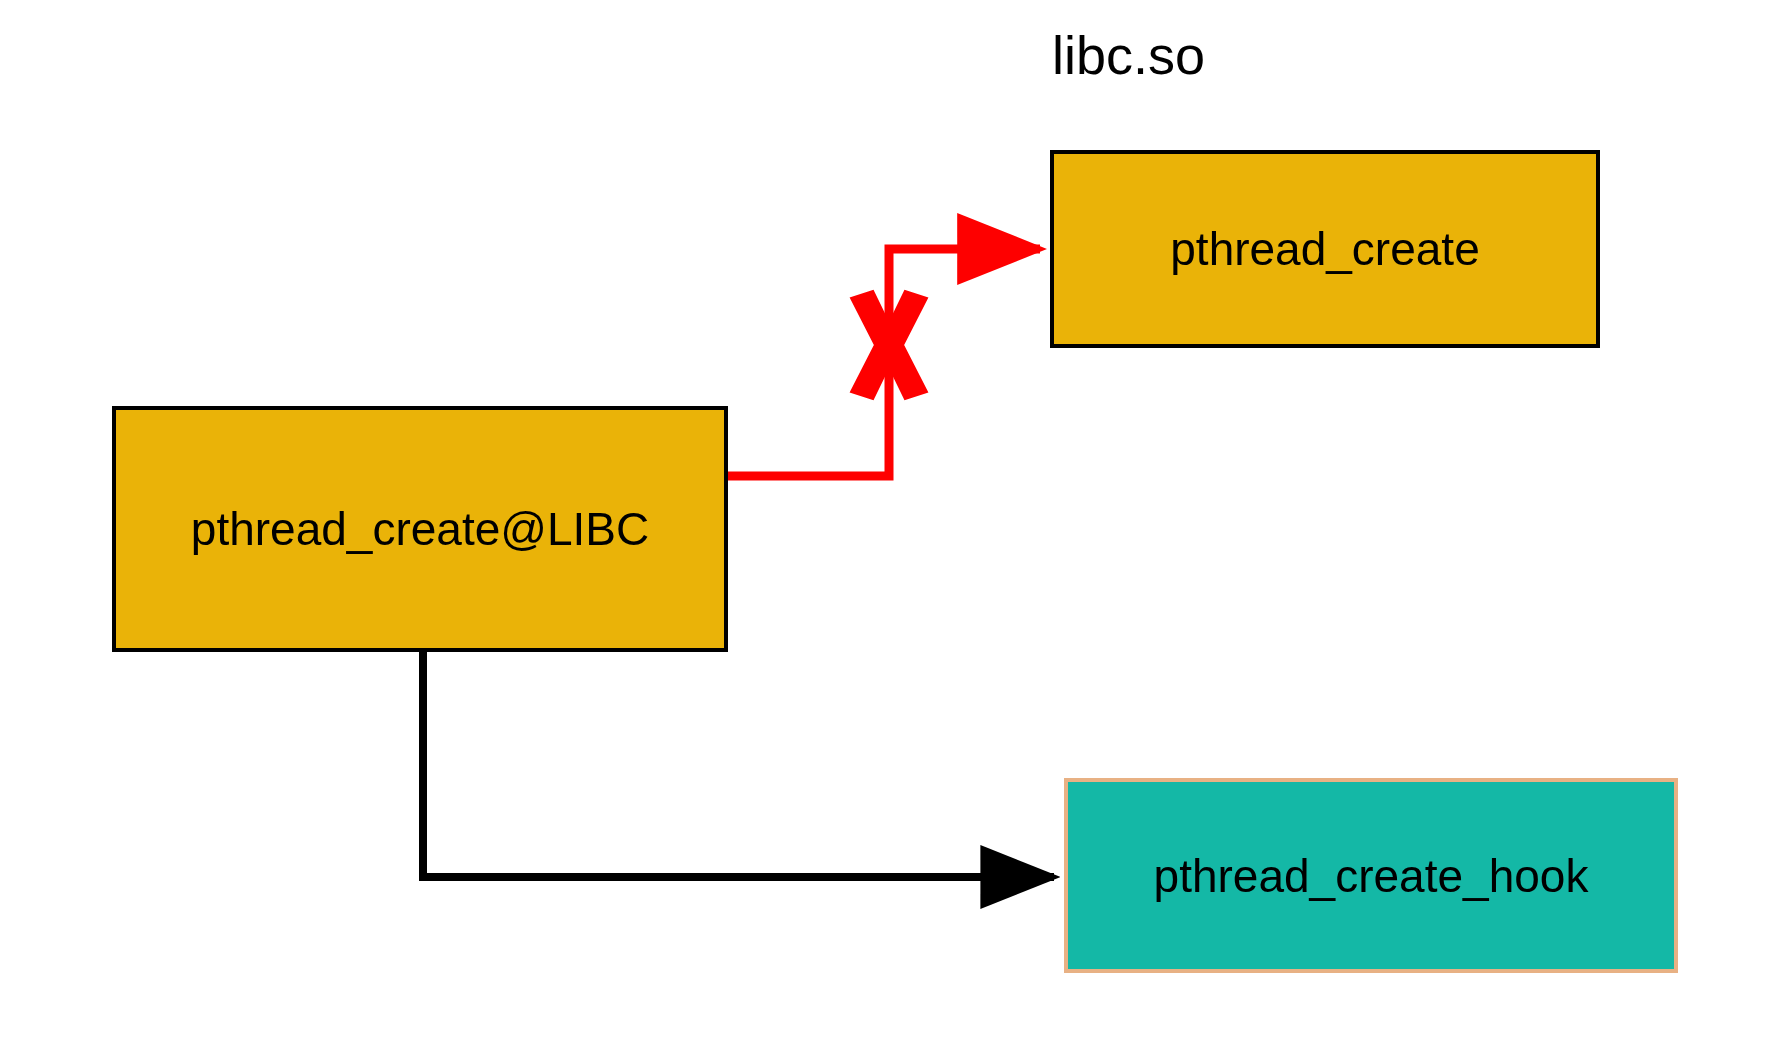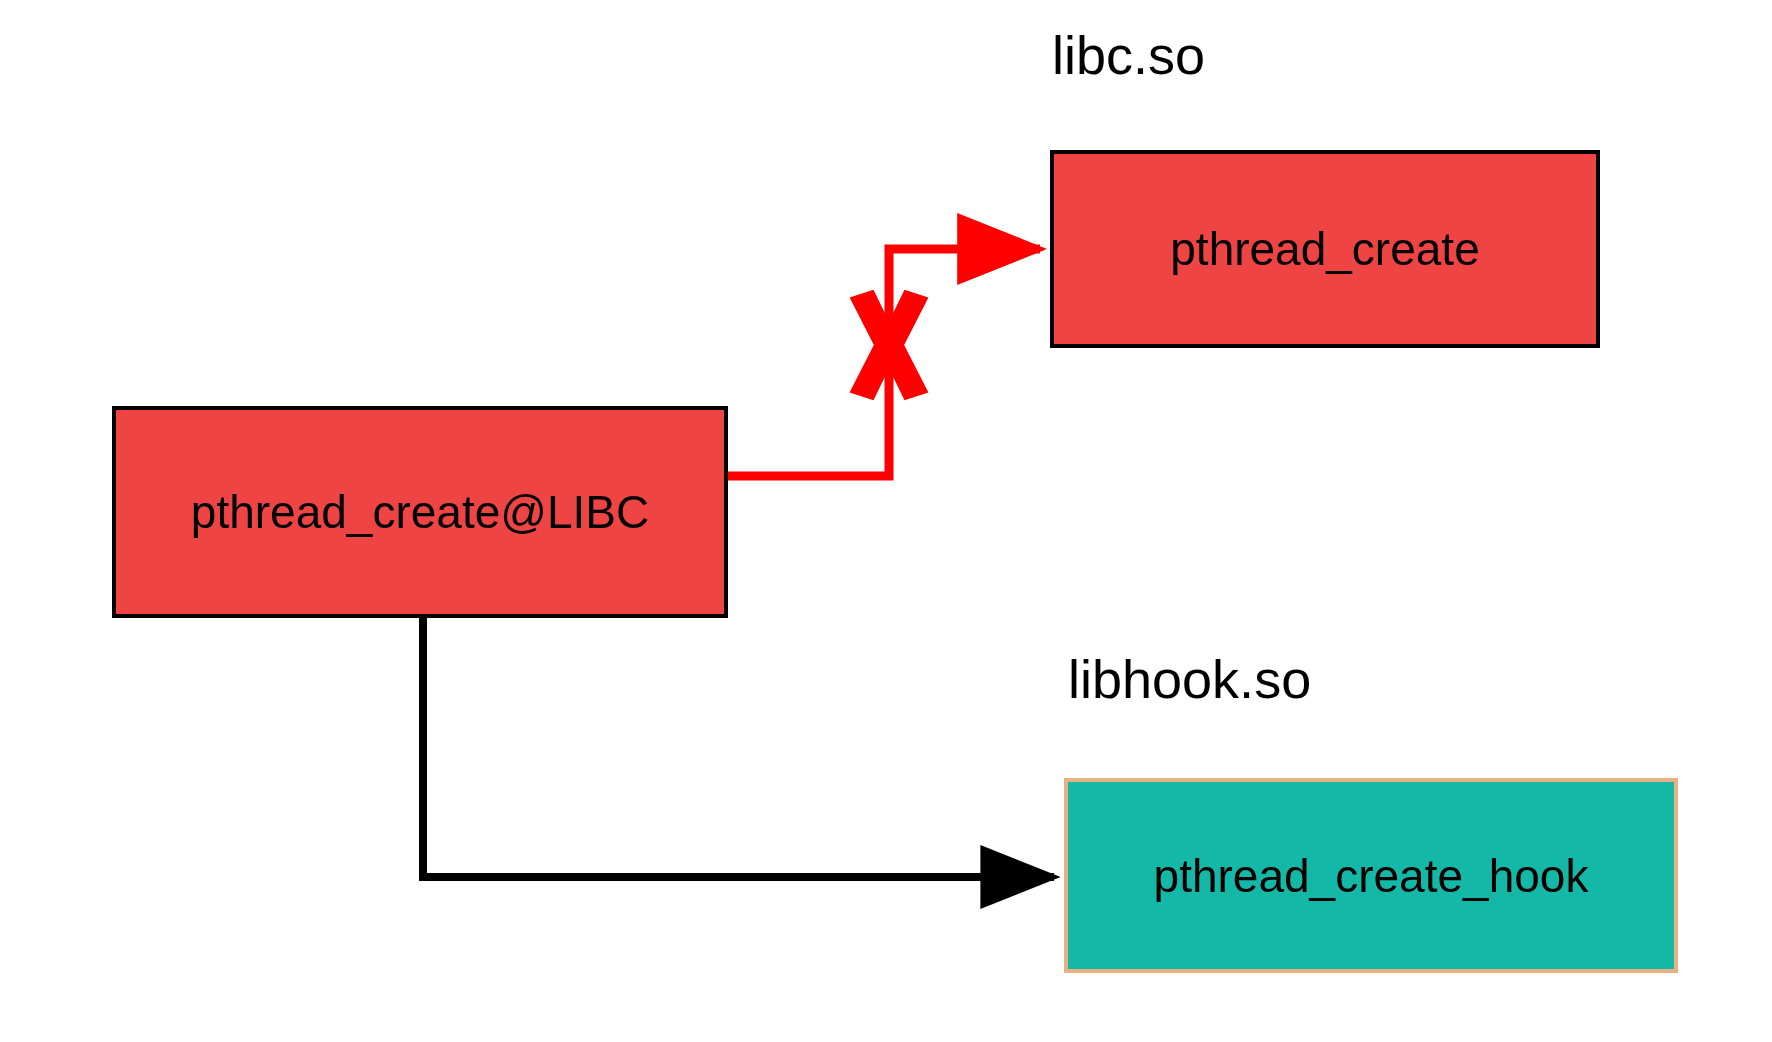--- a/index.html
+++ b/index.html
@@ -35,21 +35,21 @@
     box-sizing: border-box;
     display: flex;
     align-items: center;
     justify-content: center;
     font-size: 46px;
     line-height: 1.0;
     white-space: nowrap;
     color: #000000;
   }
   .node-grey {
-    background: #ef4444;
+    background: #eab308;
     border: 4px solid #000000;
   }
   .node-orange {
     background: #14b8a6;
     border: 4px solid #e8b184;
   }
   
   #wires {
     position: absolute;
     left: 0;
@@ -85,22 +85,21 @@
     <g>
       <path d="M 862 298 L 886 345 L 862 392 L 884 399 L 900 366 L 916 399 L 938 392 L 914 345 L 938 298 L 916 291 L 900 324 L 884 291 Z" fill="#fe0000" stroke="#fe0000" stroke-width="2" transform="translate(-11,0)"></path>
     </g>
   </svg>
 
   <div class="lib-label" style="left:1052px; top:28px;">libc.so</div>
   <div class="node-box node-grey" style="left:1050px; top:150px; width:550px; height:198px;">
     <span>pthread_create</span>
   </div>
 
-  <div class="node-box node-grey" style="left:112px; top:406px; width:616px; height:212px;">
+  <div class="node-box node-grey" style="left:112px; top:406px; width:616px; height:246px;">
     <span>pthread_create@LIBC</span>
   </div>
 
-  <div class="lib-label" style="left:1068px; top:652px;">libhook.so</div>
   <div class="node-box node-orange" style="left:1064px; top:778px; width:614px; height:195px;">
     <span>pthread_create_hook</span>
   </div>
 
 </div>
 
 </body></html>

